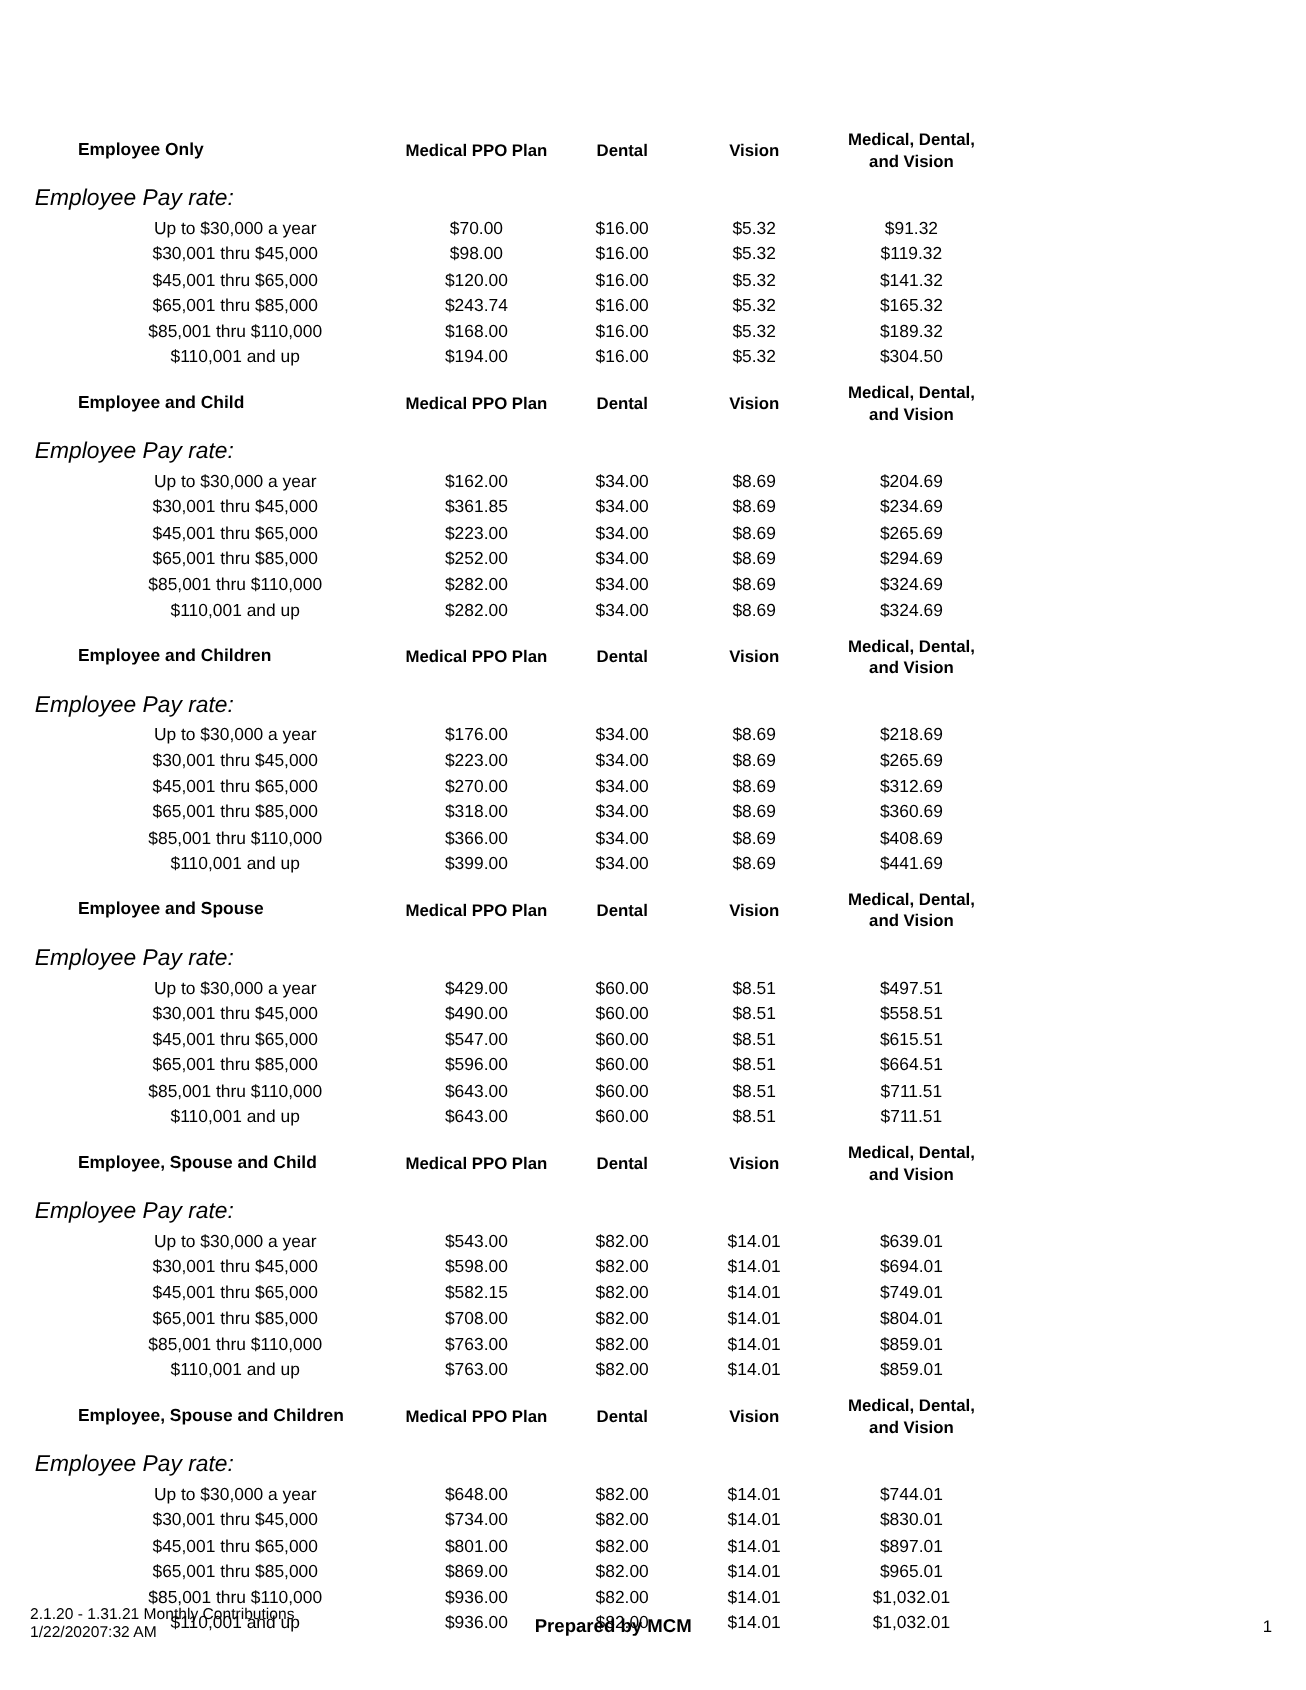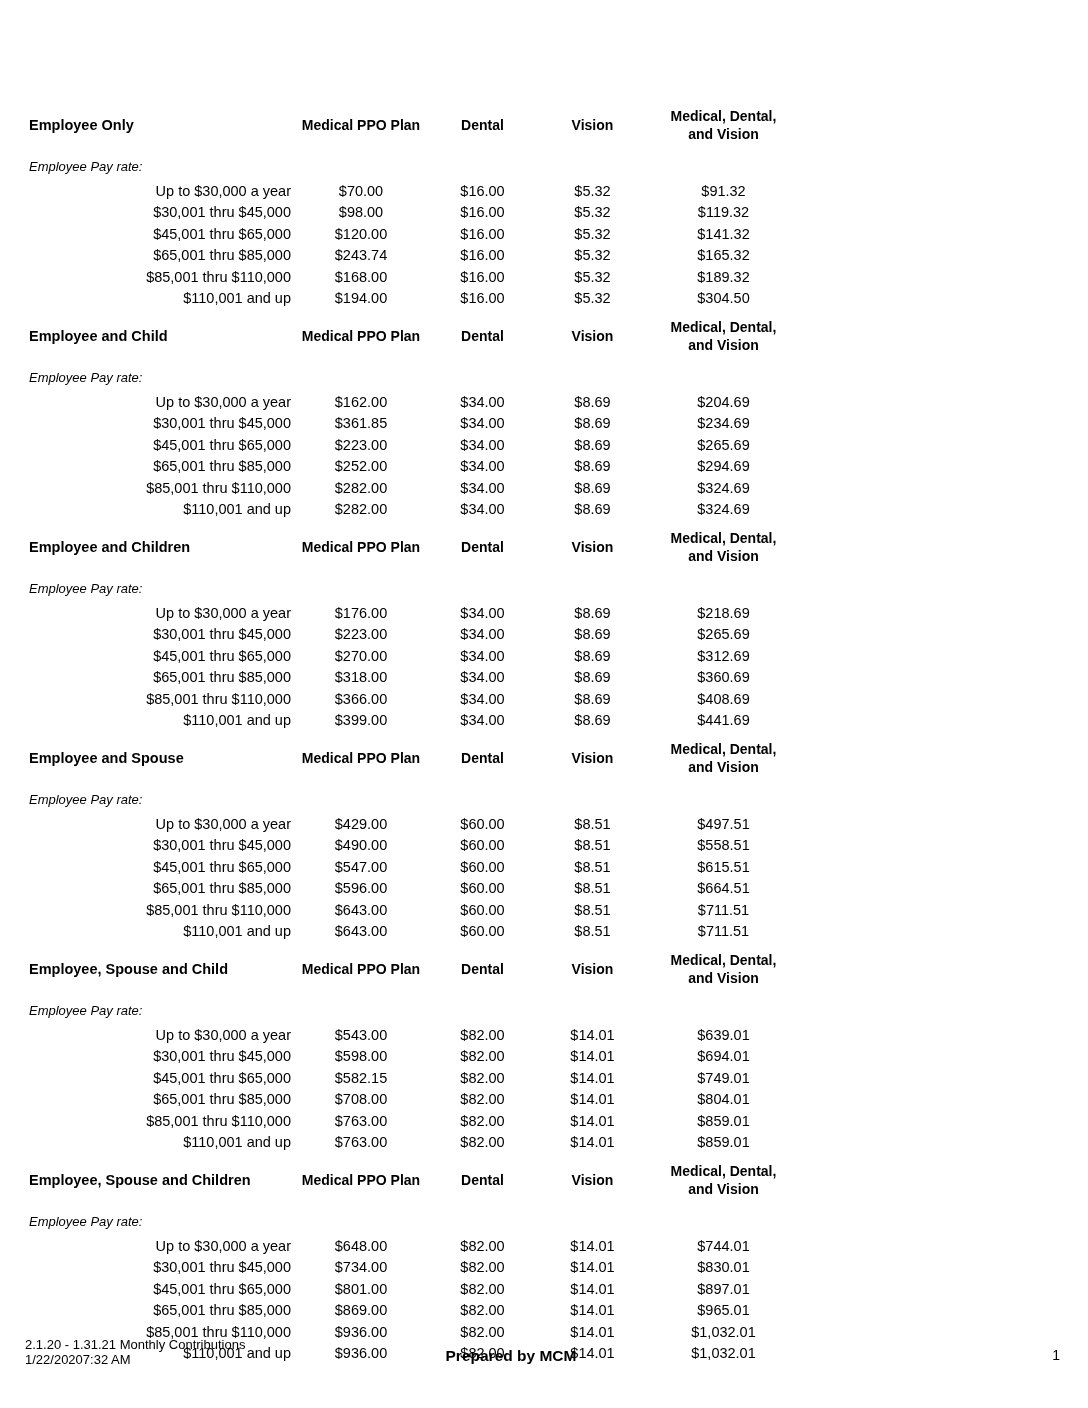--- a/index.html
+++ b/index.html
@@ -16,47 +16,48 @@
   .page {
     position: absolute;
     top: 104px;
     left: 29px;
     width: 790px;
   }
   .grid-row {
     display: grid;
     grid-template-columns: 262px 140px 103px 117px 145px;
     align-items: center;
+    margin-left: 36px;
   }
   .section { margin-bottom: 6px; }
   .section-header { min-height: 42px; }
   .section-title {
     font-weight: bold;
     font-size: 14.5px;
   }
   .col-header {
     font-weight: bold;
     font-size: 14px;
     text-align: center;
   }
   .combined-header { line-height: 18px; }
   .pay-rate-row {
     margin-top: 11px;
     height: 18px;
     font-style: italic;
-    font-size: 13px;
+    font-size: 19px;
     display: flex;
     align-items: center;
   }
   .rows-block { margin-top: 5px; }
   .data-row {
     height: 21.5px;
     font-size: 14.5px;
   }
-  .row-label { text-align: right; }
+  .row-label { text-align: center; }
   .money { text-align: center; }
   .footer-left {
     position: absolute;
     left: 25px;
     top: 1337px;
     font-size: 13px;
     line-height: 15px;
   }
   .footer-center {
     position: absolute;

